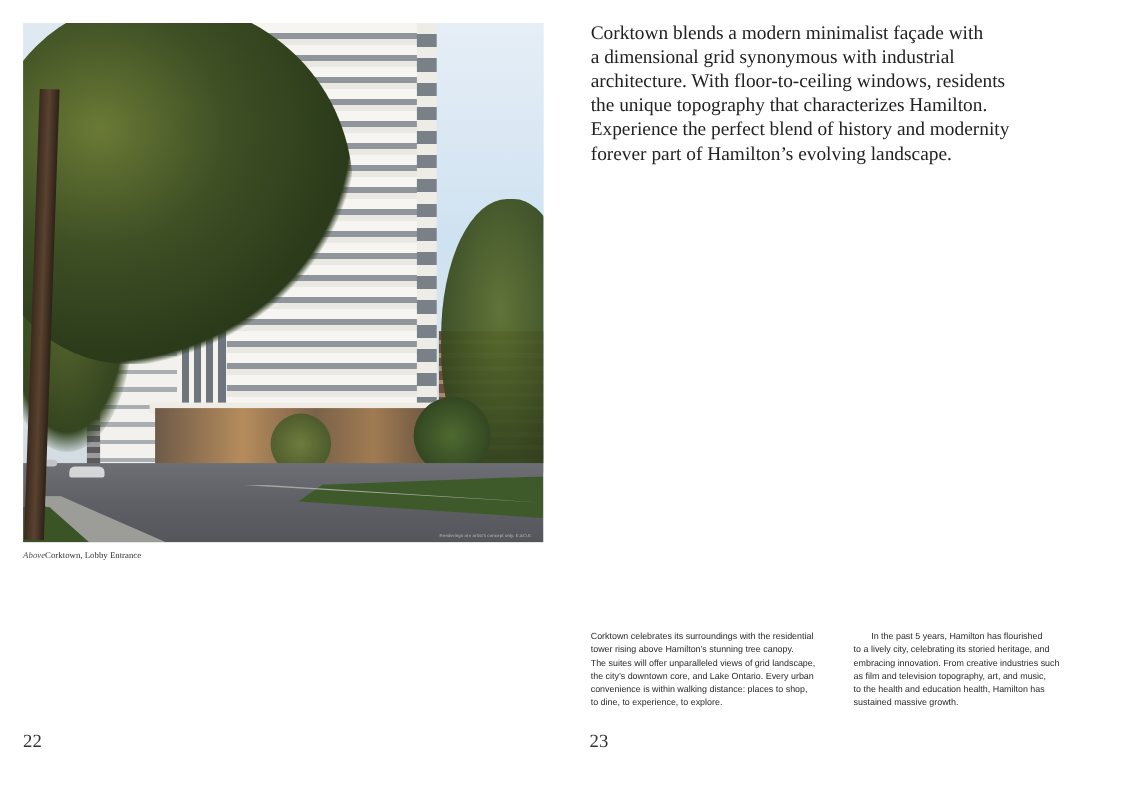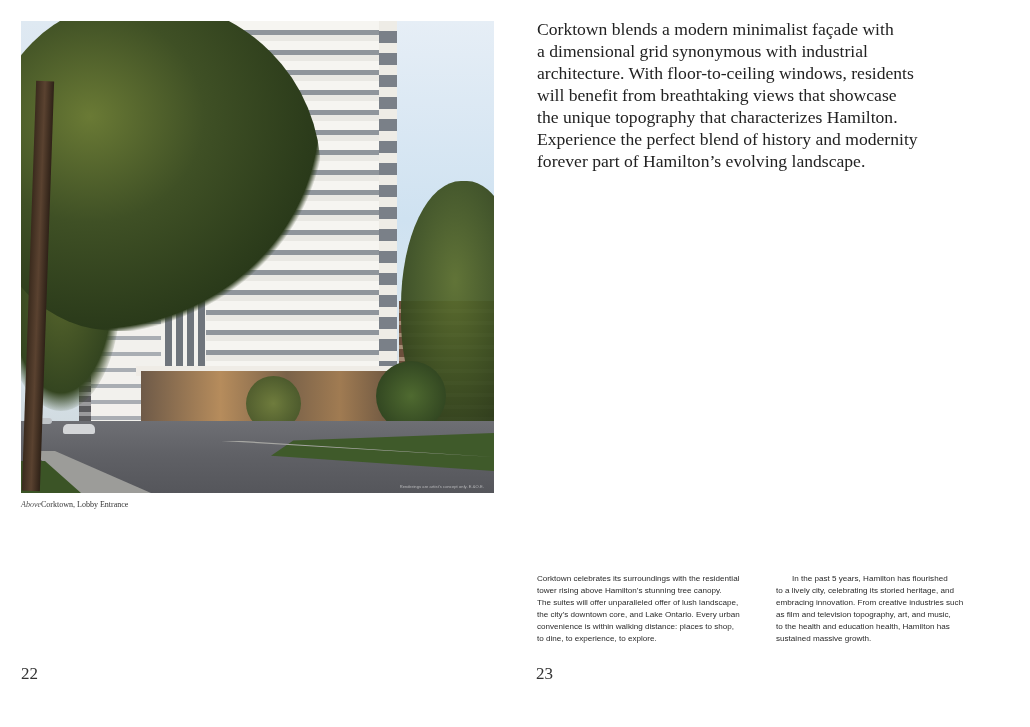--- a/index.html
+++ b/index.html
@@ -187,30 +187,29 @@
     </div>
 
     <div class="page-num pn-left">22</div>
   </div>
 
   <div>
     <div class="lead-text">
       <span>Corktown blends a modern minimalist façade with</span>
       <span>a dimensional grid synonymous with industrial</span>
       <span>architecture. With floor-to-ceiling windows, residents</span>
-      <span>will benefit from breathtaking views that showcase</span>
       <span>the unique topography that characterizes Hamilton.</span>
       <span>Experience the perfect blend of history and modernity</span>
       <span>forever part of Hamilton’s evolving landscape.</span>
     </div>
 
     <div class="body-col col-1">
       <span>Corktown celebrates its surroundings with the residential</span>
       <span>tower rising above Hamilton’s stunning tree canopy.</span>
-      <span>The suites will offer unparalleled offer of lush landscape,</span>
+      <span>The suites will offer unparalleled views of grid landscape,</span>
       <span>the city’s downtown core, and Lake Ontario. Every urban</span>
       <span>convenience is within walking distance: places to shop,</span>
       <span>to dine, to experience, to explore.</span>
     </div>
 
     <div class="body-col col-2">
       <span class="indent">In the past 5 years, Hamilton has flourished</span>
       <span>to a lively city, celebrating its storied heritage, and</span>
       <span>embracing innovation. From creative industries such</span>
       <span>as film and television topography, art, and music,</span>

